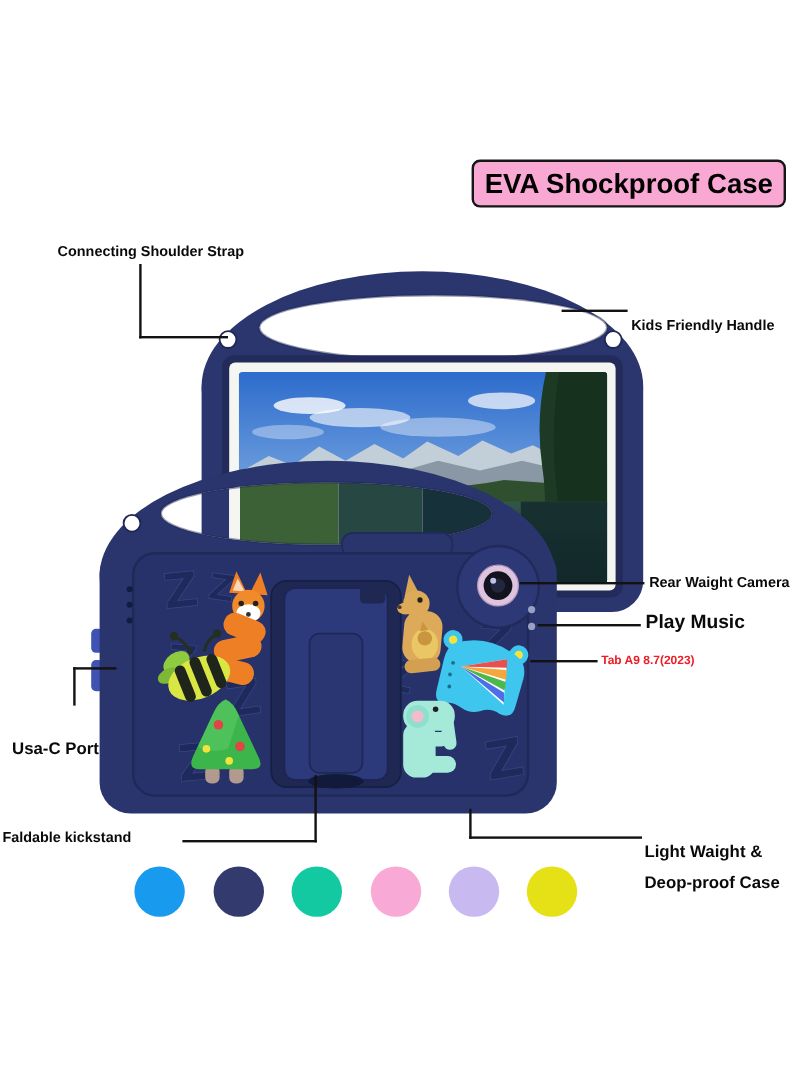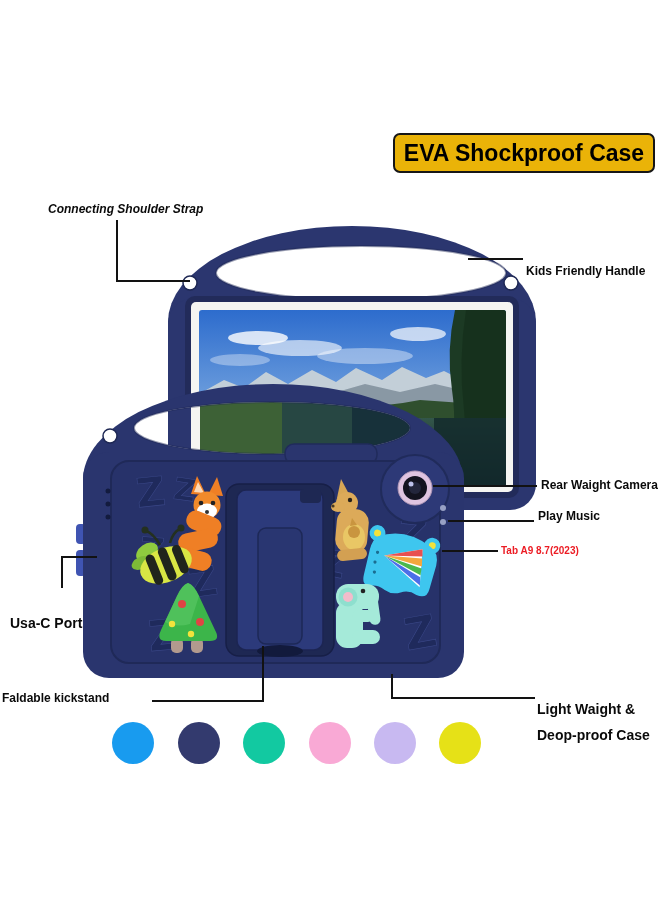--- a/index.html
+++ b/index.html
@@ -5,21 +5,21 @@
   * { margin:0; padding:0; box-sizing:border-box; }
   html,body { background:#fff; font-family:"Liberation Sans", sans-serif; }
   .canvas { position:relative; width:660px; height:900px; background:#fff; overflow:hidden; }
   svg.scene { position:absolute; left:0; top:0; }
   .label { position:absolute; font-weight:bold; color:#0a0a0a; white-space:nowrap; line-height:1.1; }
   .hline, .vline { position:absolute; background:#121212; }
   .hline { height:2px; }
   .vline { width:2px; }
   .title-box {
     position:absolute; left:393px; top:133px; width:262px; height:40px;
-    border:2.5px solid #161616; border-radius:7px; background:#eab308;
+    border:2.5px solid #161616; border-radius:7px; background:#f9a8d4;
     display:flex; align-items:center; justify-content:center;
     font-size:23px; font-weight:bold; color:#000;
   }
   .swatch { position:absolute; top:722px; width:42px; height:42px; border-radius:50%; }
   .two-line span { display:block; }
 </style>
 </head>
 <body>
 
 <div class="canvas">
@@ -212,24 +212,24 @@
         <circle cx="348" cy="597" r="5" fill="#f2bccb"></circle>
         <circle cx="363" cy="591" r="2.3" fill="#222222"></circle>
       </g>
     </g>
   </svg>
 
   <div class="title-box">
     <span>EVA Shockproof Case</span>
   </div>
 
-  <div class="label" style="left:48px; top:203px; font-size:12px;font-style:italic;">Connecting Shoulder Strap</div>
+  <div class="label" style="left:48px; top:203px; font-size:12px;">Connecting Shoulder Strap</div>
   <div class="label" style="left:526px; top:252px; font-size:12px;margin-top:13px;">Kids Friendly Handle</div>
   <div class="label" style="left:541px; top:479px; font-size:12px;">Rear Waight Camera</div>
-  <div class="label" style="left:538px; top:510px; font-size:12px;">Play Music</div>
+  <div class="label" style="left:538px; top:510px; font-size:16px;">Play Music</div>
   <div class="label" style="left: 501px; top: 545px; font-size: 10px; color: rgb(236, 28, 36); text-align: center;">Tab A9 8.7(2023)</div>
   <div class="label" style="left:10px; top:616px; font-size:14px;">Usa-C Port</div>
   <div class="label" style="left:2px; top:692px; font-size:12px;">Faldable kickstand</div>
   <div class="label two-line" style="left:537px; top:672px; font-size:14px; line-height:26px;margin-top:24px;">
     <span>Light Waight &amp;</span>
     <span>Deop-proof Case</span>
   </div>
 
   <div class="vline" style="left:116px; top:220px; height:62px;"></div>
   <div class="hline" style="left:116px; top:280px; width:74px;"></div>

